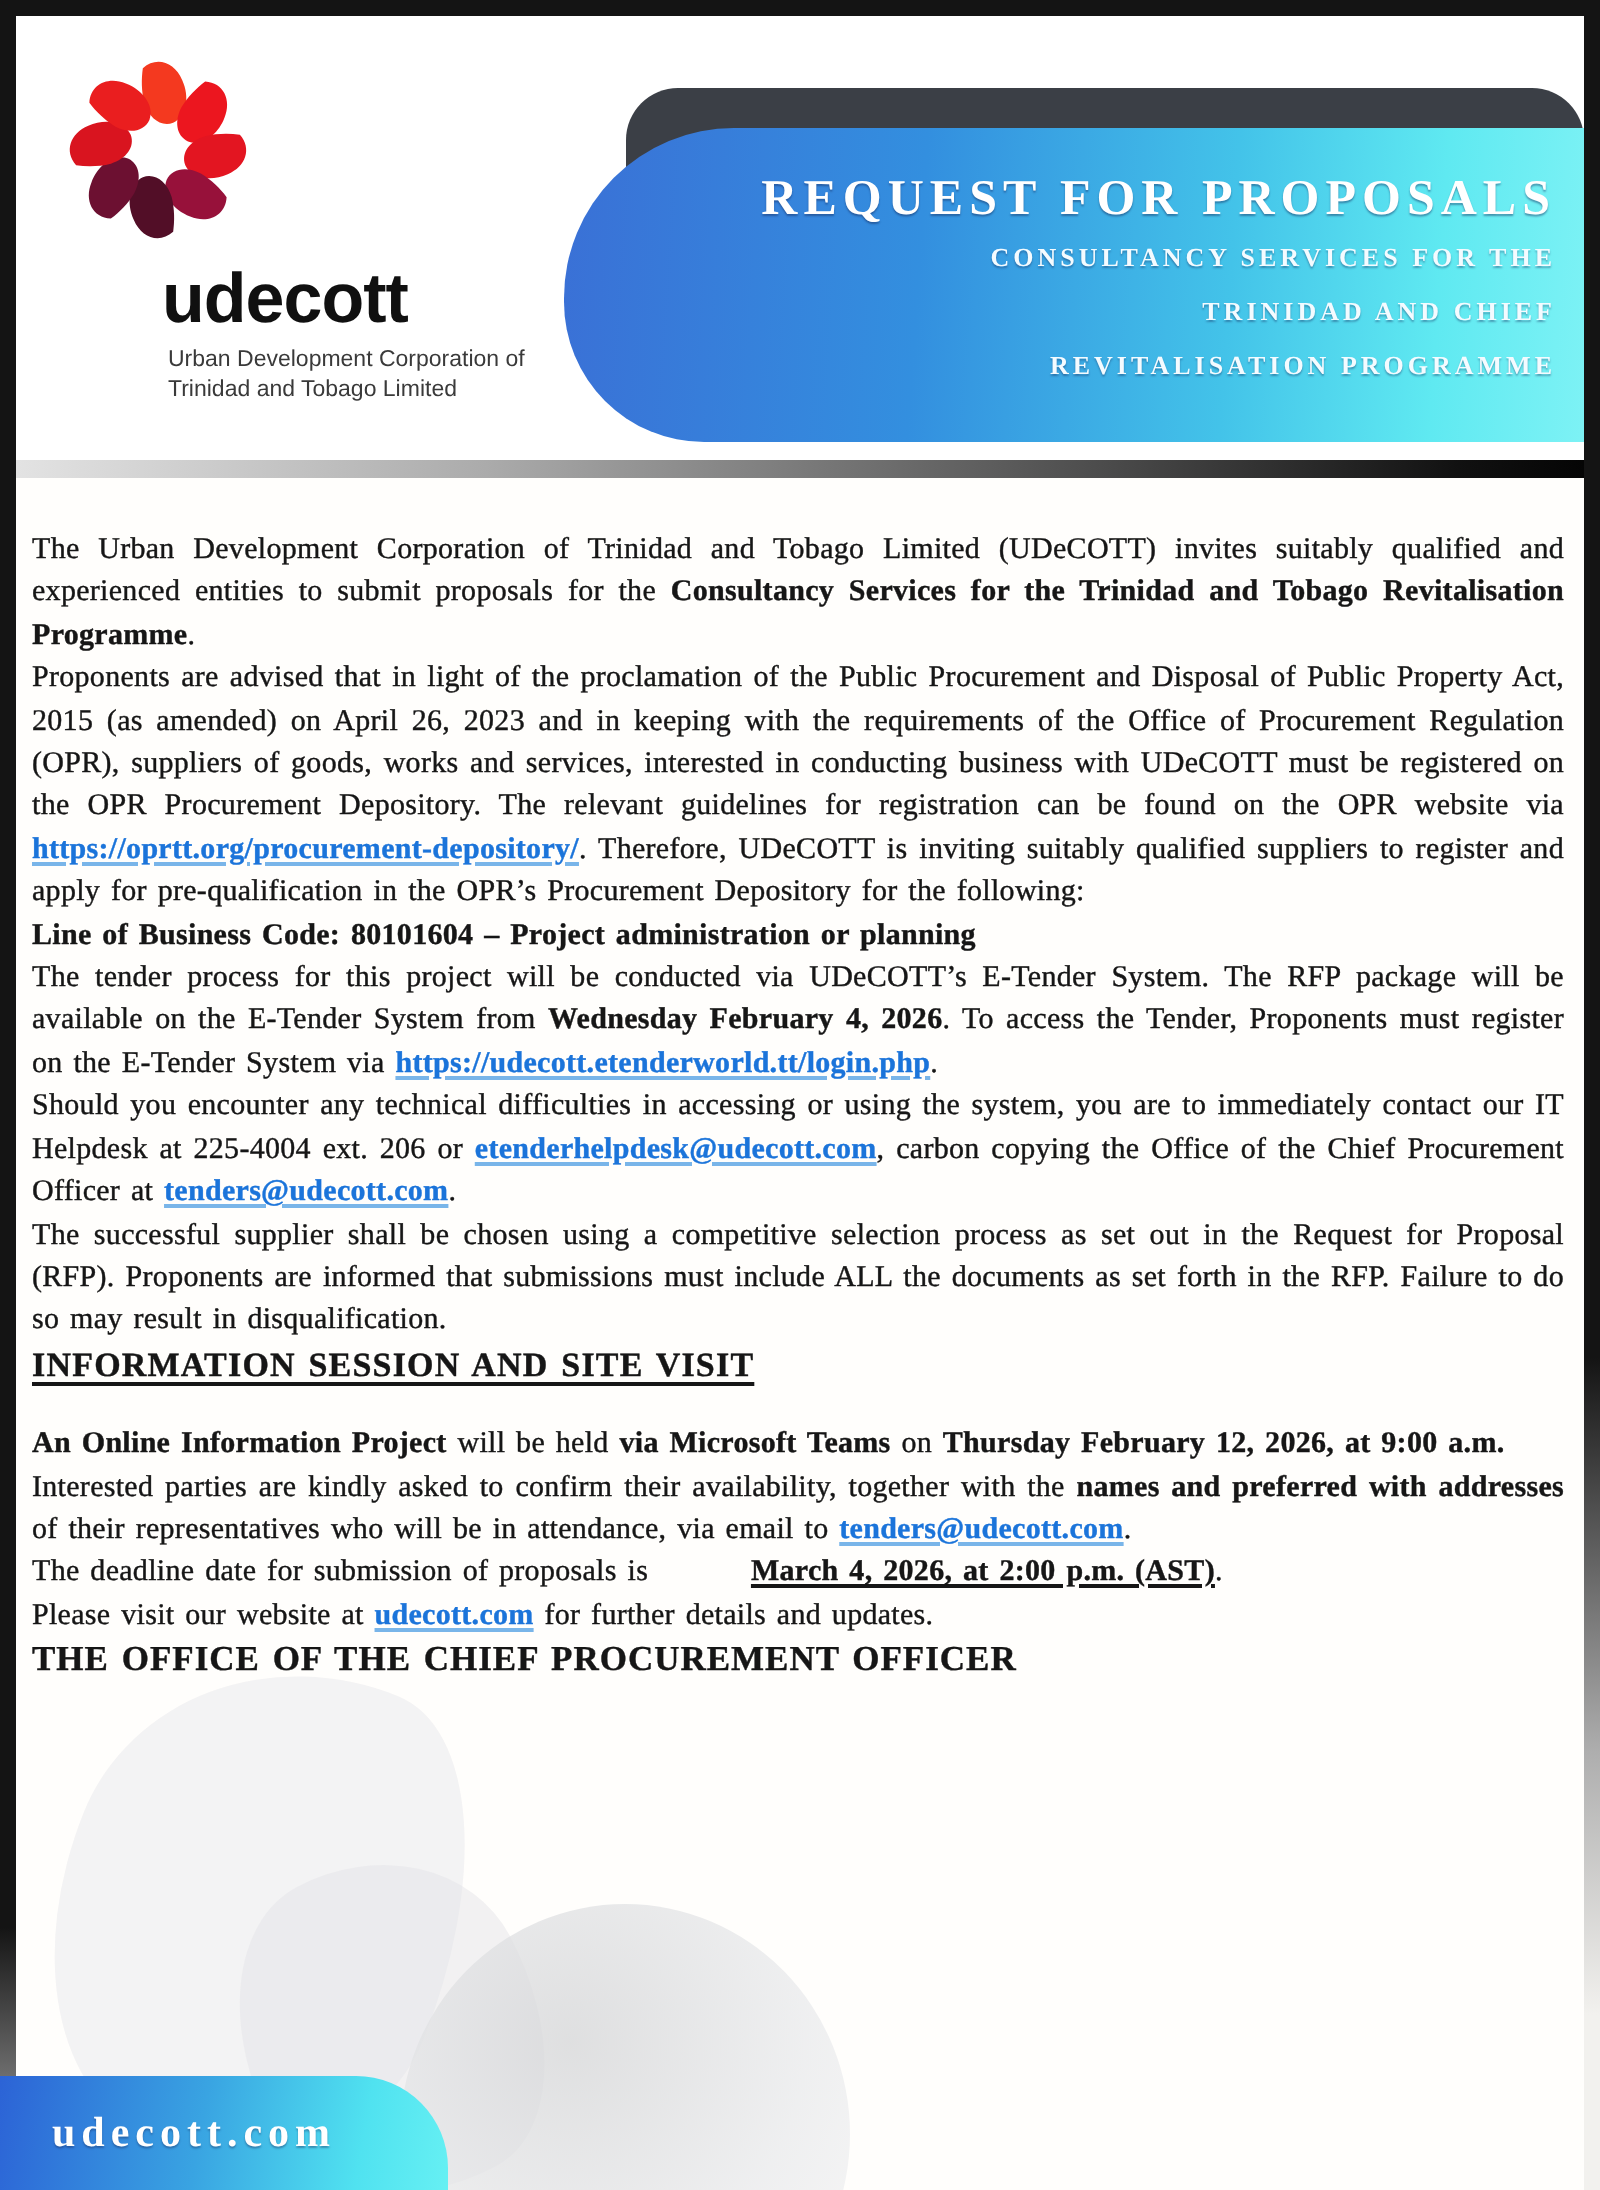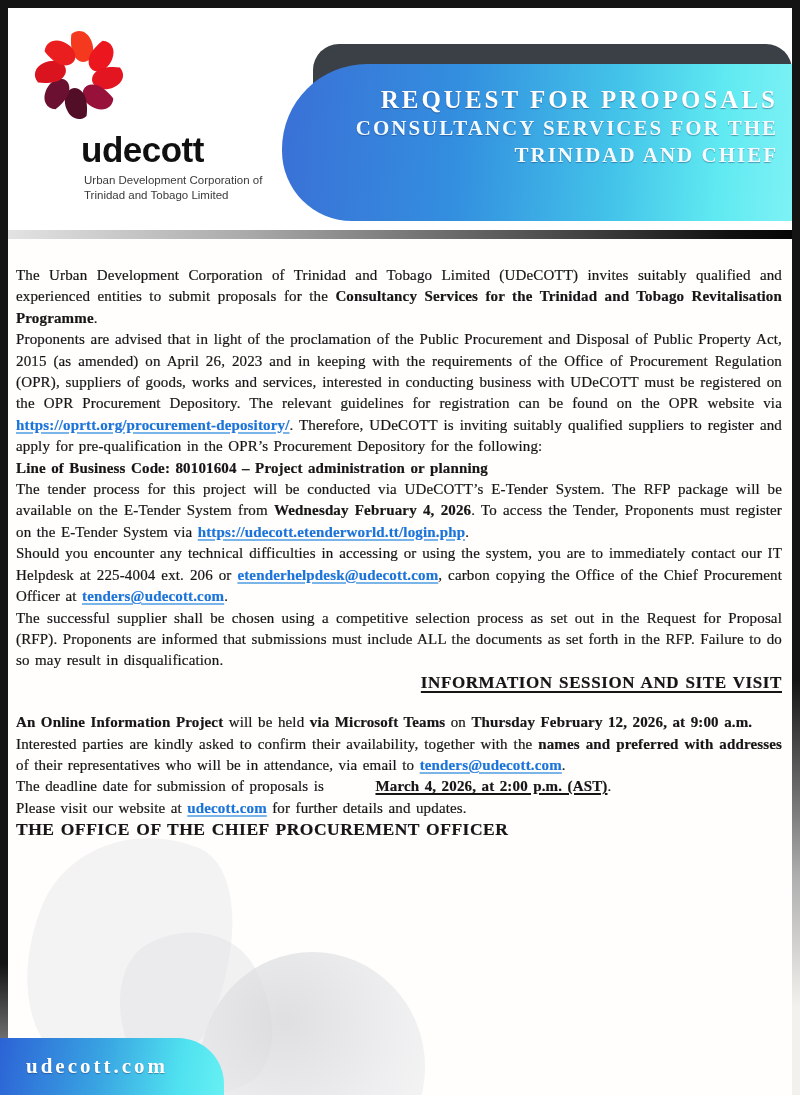--- a/index.html
+++ b/index.html
@@ -20,21 +20,21 @@
   .logo-tag{position:absolute;left:76px;top:165px;font-family:"Liberation Sans",sans-serif;
         font-size:11.5px;line-height:15px;color:#3a3a3a;white-space:nowrap;}
   .banner-shadow{position:absolute;left:305px;right:0;top:36px;height:172px;
         background:#3b3f46;border-radius:26px;}
   .banner{position:absolute;left:274px;right:0;top:56px;height:157px;
         background:linear-gradient(94deg,#3a70d6 0%,#338fdf 35%,#43c3e9 65%,#5fe9f1 85%,#7df2f5 100%);
         border-radius:85px 0 0 70px;text-align:right;padding:20px 14px 0 0;box-sizing:border-box;
         color:#ffffff;font-weight:700;}
   .banner-title{font-size:25px;letter-spacing:3px;line-height:31px;
         text-shadow:0 1px 1px rgba(20,40,90,.45);}
-  .banner-sub{font-size:21px;letter-spacing:2px;line-height:27px;color:#f4fbff;
+  .banner-sub{font-size:13px;letter-spacing:2px;line-height:27px;color:#f4fbff;
         text-shadow:0 1px 1px rgba(20,40,90,.4);}
   .divider{position:absolute;left:8px;right:8px;top:230px;height:9px;z-index:3;
         background:linear-gradient(to right,#e3e3e3 0%,#ababab 30%,#4a4a4a 70%,#111111 92%,#050505 100%);}
   
   .wm{position:absolute;z-index:1;}
   .wm-circle{left:200px;top:952px;width:225px;height:230px;border-radius:50%;
         background:radial-gradient(circle at 38% 30%,#d4d5d7 0%,#e9eaec 55%,#f7f7f7 100%);opacity:.75;}
   .wm-petal{left:30px;top:830px;width:200px;height:250px;background:#e9eaec;opacity:.55;
         border-radius:62% 38% 55% 45% / 45% 62% 38% 55%;transform:rotate(22deg);}
   .wm-petal2{left:120px;top:930px;width:150px;height:170px;background:#e2e3e6;opacity:.45;
@@ -43,21 +43,21 @@
   .content{position:absolute;left:8px;top:239px;right:8px;bottom:0;z-index:2;
         padding:26px 10px 0 8px;box-sizing:border-box;color:#161616;
         font-size:15px;line-height:21.4px;text-align:justify;letter-spacing:.15px;
         word-spacing:1.5px;-webkit-text-stroke:.2px #161616;hyphens:auto;}
   .content p.para{margin:0;}
   .bd{font-weight:700;}
   .ul{text-decoration:underline;text-decoration-thickness:1.6px;text-underline-offset:2px;margin-left:46px;}
   a.lnk{color:#1b74da;font-weight:700;text-decoration:underline;
         text-decoration-color:#79b5e9;text-decoration-thickness:1.6px;text-underline-offset:2px;
         -webkit-text-stroke:.2px #1b74da;cursor:pointer;}
-  h2.sec{font-size:17px;font-weight:700;margin:0 0 19px 0;letter-spacing:.6px;text-align:right;
+  h2.sec{font-size:17px;font-weight:700;margin:0 0 19px 0;letter-spacing:.6px;text-align:left;
         text-decoration:underline;text-decoration-thickness:1.8px;text-underline-offset:3px;}
   .content>*:nth-child(1){margin-bottom:15px;}
   .content>*:nth-child(6){margin-bottom:14px;}
   .content>*:nth-child(9){margin-bottom:14px;}
   .content>*:nth-child(10){margin-bottom:17px;}
   .content>*:nth-child(11){margin-bottom:17px;}
   .content>*:nth-child(12){font-size:17.5px;letter-spacing:.5px;text-align:left;}
   
   .footer-banner{position:absolute;left:0;bottom:0;width:224px;height:57px;z-index:7;
         background:linear-gradient(100deg,#2c63d6 0%,#39a4e2 45%,#50e2f0 80%,#66f0f3 100%);
@@ -105,20 +105,21 @@
         <div>Urban Development Corporation of</div>
         <div>Trinidad and Tobago Limited</div>
       </div>
     </div>
 
     <div class="banner-shadow"></div>
     <div class="banner">
       <div class="banner-title">REQUEST FOR PROPOSALS</div>
       <div class="banner-sub">CONSULTANCY SERVICES FOR THE</div>
       <div class="banner-sub">TRINIDAD AND CHIEF</div>
+      <div class="banner-sub">REVITALISATION PROGRAMME</div>
     </div>
   </div>
 
   <div class="divider"></div>
 
   <div class="wm wm-petal"></div>
   <div class="wm wm-petal2"></div>
   <div class="wm wm-circle"></div>
 
   <div class="content">

